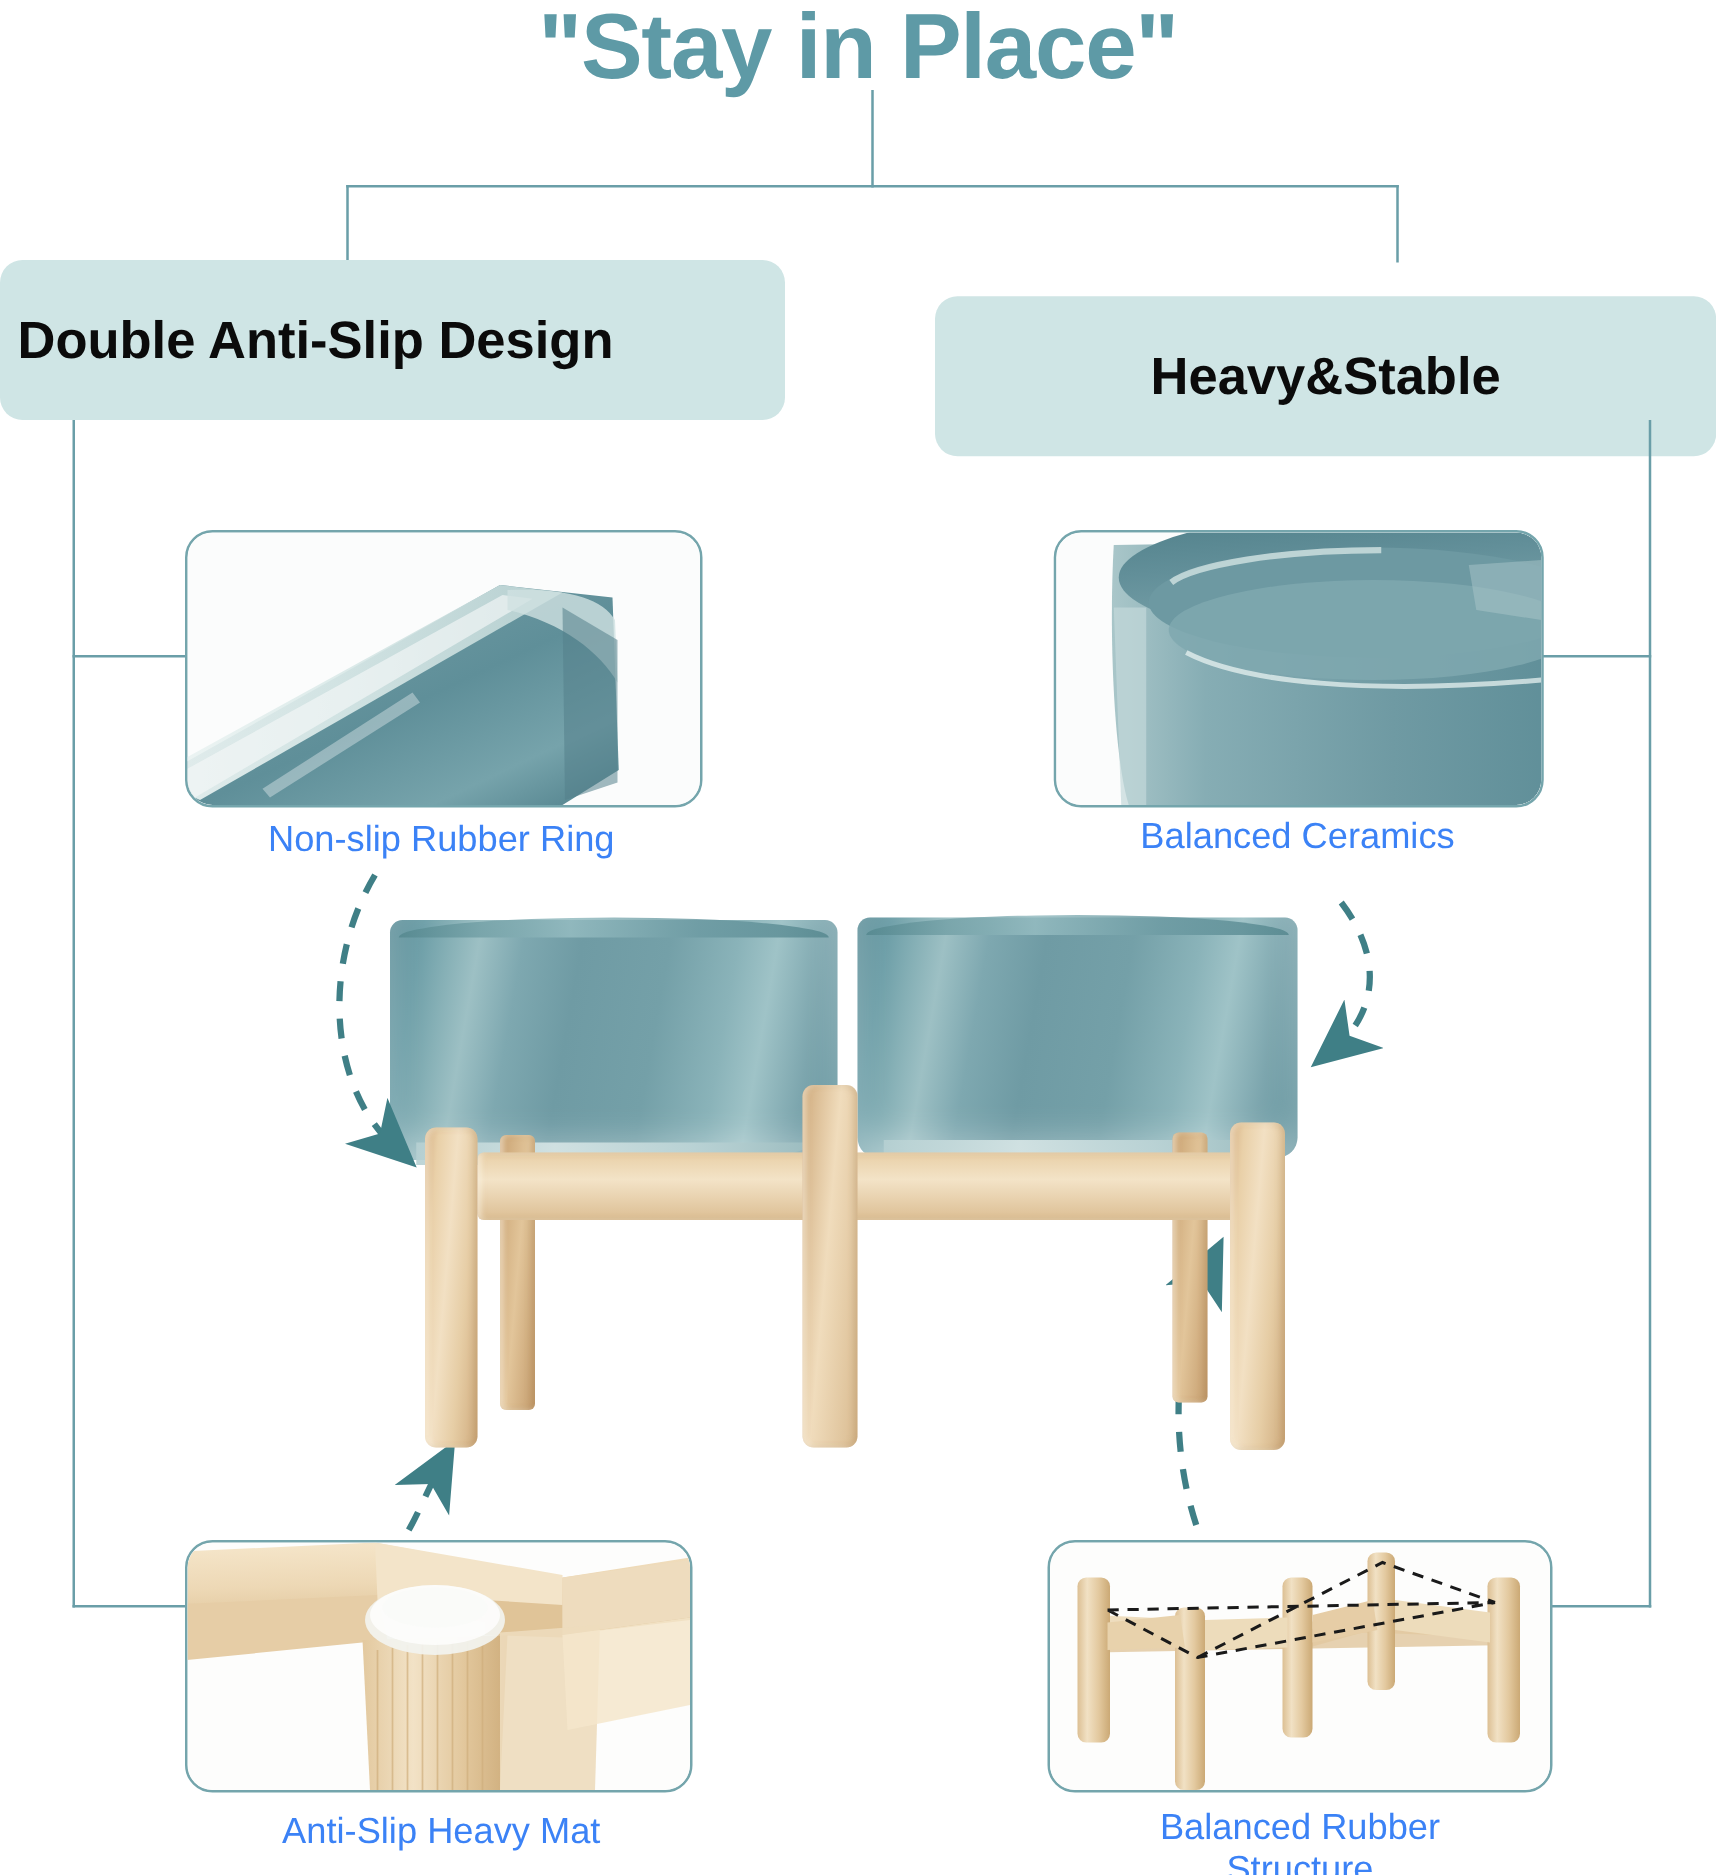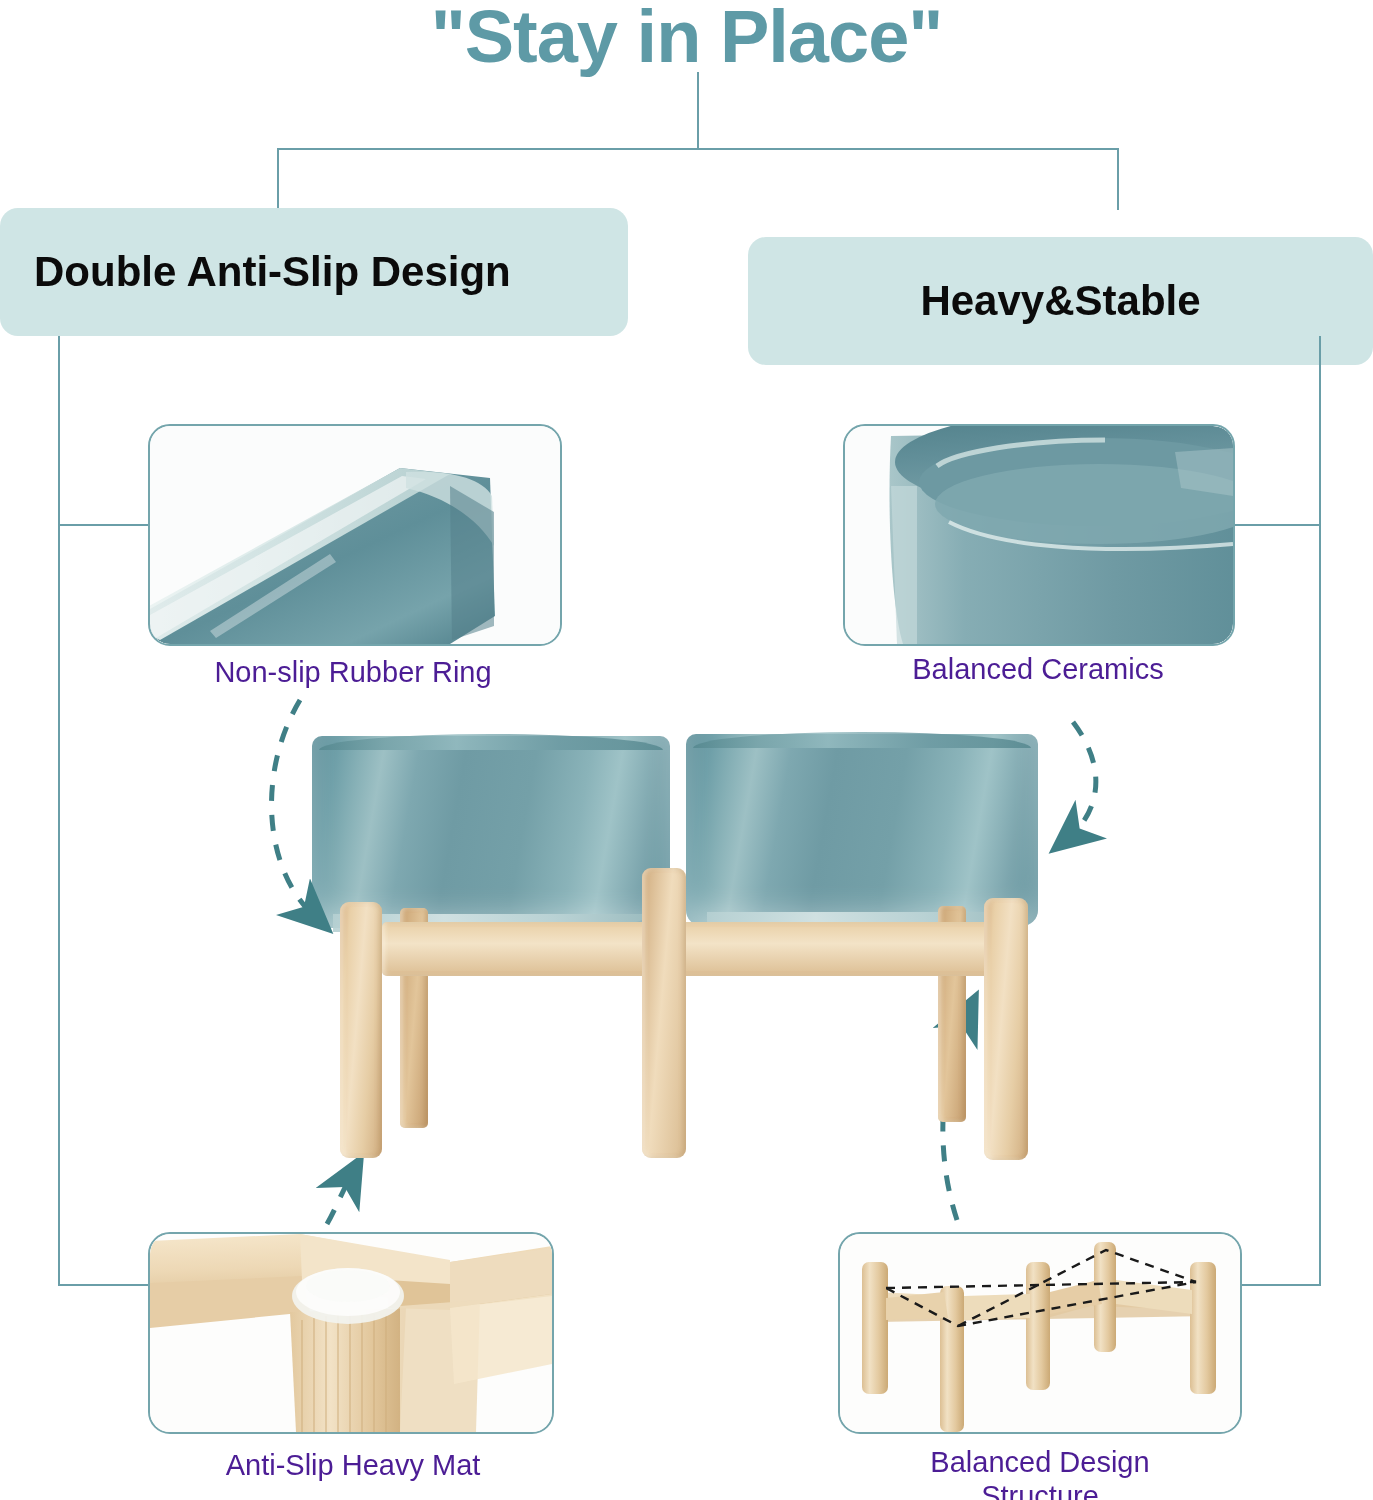--- a/index.html
+++ b/index.html
@@ -26,36 +26,36 @@
   .hbox{
     background:#cfe5e5;border-radius:18px;
     display:flex;align-items:center;
     height:128px;
   }
   .hbox span{
     font-size:42px;font-weight:700;color:#0b0b0b;
     font-family:"Liberation Sans","DejaVu Sans",sans-serif;
   }
   #hbox-left{left:0;top:208px;width:628px;justify-content:flex-start;}
-  #hbox-left span{padding-left:34px;}
+  #hbox-left span{padding-left:14px;}
   #hbox-right{left:748px;top:208px;width:625px;justify-content:center;margin-top:29px;}
 
   
   .inset{
     border:2px solid #74a5ac;border-radius:22px;overflow:hidden;
     background:#fbfcfc;
   }
   #inset-tl{left:148px;top:424px;width:410px;height:218px;}
   #inset-tr{left:843px;top:424px;width:388px;height:218px;}
   #inset-bl{left:148px;top:1232px;width:402px;height:198px;}
   #inset-br{left:838px;top:1232px;width:400px;height:198px;}
 
   
   .cap{
-    text-align:center;font-size:29px;color:#4c1d95;line-height:1.18;
+    text-align:center;font-size:29px;color:#3b82f6;line-height:1.18;
     font-weight:400;
   }
   #cap-tl{left:128px;top:655px;width:450px;}
   #cap-tr{left:860px;top:652px;width:356px;}
   #cap-bl{left:128px;top:1448px;width:450px;}
   #cap-br{left:858px;top:1445px;width:364px;}
 
   
   #product{left:290px;top:726px;width:800px;height:430px;}
 
@@ -318,15 +318,15 @@
       <path d="M 276 46 L 352 56 L 352 80 L 276 70 Z" fill="#eddcbb"></path>
 
       <g stroke="#1a1a1a" stroke-width="2.4" fill="none" stroke-dasharray="9 7">
         <path d="M 46 54 L 356 48 L 118 92 Z"></path>
         <path d="M 118 92 L 266 16 L 356 48"></path>
       </g>
     </g>
   </svg>
 </div>
 <div class="abs cap" id="cap-br">
-  <div>Balanced Design</div>
+  <div>Balanced Rubber</div>
   <div>Structure</div>
 </div>
 
 </body></html>

